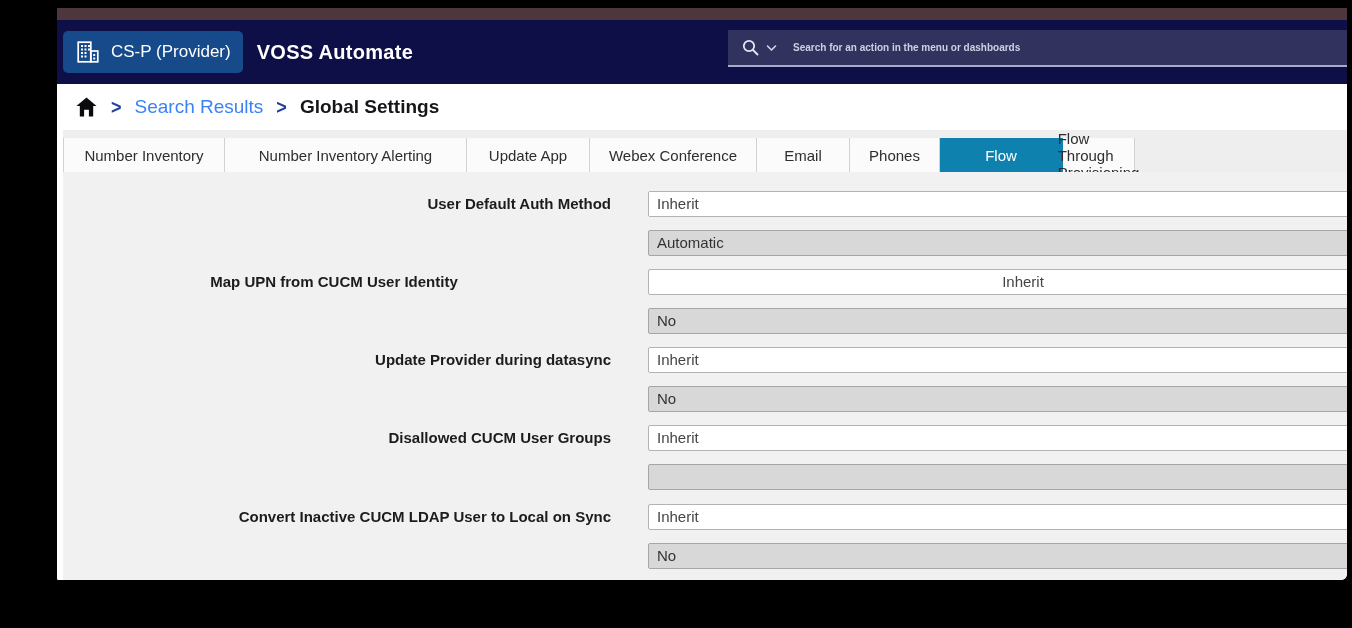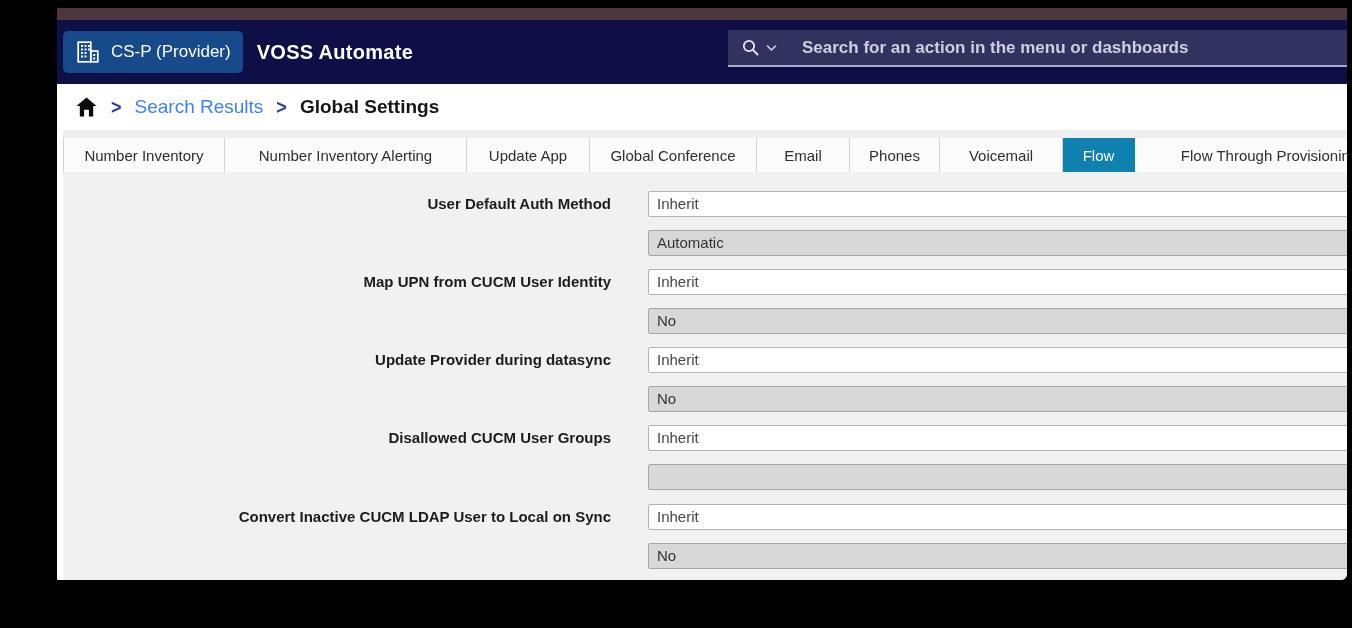--- a/index.html
+++ b/index.html
@@ -18,21 +18,21 @@
             display:flex; align-items:center; }
   .tenant-badge { margin-left:6px; height:42px; background:#164a8a; border-radius:5px;
                   display:flex; align-items:center; padding:0 12px; gap:10px;
                   color:#fff; font-size:17px; cursor:pointer; }
   .app-title { color:#fff; font-weight:bold; font-size:20px; margin-left:14px;
                letter-spacing:.3px; }
   .search-box { position:absolute; left:671px; right:0; top:10px; height:37px;
                 background:#32325f; border-bottom:2px solid #abaac6;
                 display:flex; align-items:center; padding-left:13px; }
   .search-icons { display:flex; align-items:center; gap:6px; }
-  .search-placeholder { color:#cfcfe2; font-size:17px; font-weight:600; margin-left:25px;
+  .search-placeholder { color:#cfcfe2; font-size:10px; font-weight:600; margin-left:16px;
                         white-space:nowrap; }
 
   
   .breadcrumb-bar { height:46px; background:#ffffff; display:flex; align-items:center;
                     padding-left:18px; gap:13px; }
   .crumb-sep { color:#23409a; font-size:18px; font-weight:700; transform:scaleY(1.15); }
   .crumb-link { color:#3b82f6; font-size:19px; cursor:pointer; }
   .crumb-current { color:#15161a; font-size:19px; font-weight:700; }
 
   
@@ -59,21 +59,21 @@
                 text-align:right; font-size:15px; font-weight:700; color:#1c1c1c;
                 white-space:nowrap; }
   .field { position:absolute; left:591px; width:742px; height:26px; line-height:24px;
            font-size:15px; padding-left:8px; border-radius:2px; }
   .field.select { background:#ffffff; border:1px solid #b3b3b3; color:#454545;
                   cursor:pointer; }
   .field.readonly { background:#d8d8d8; border:1px solid #a6a6a6; color:#333333; }
 
   
   .r1s{top:19px;} .r1v{top:58px;}
-  .r2s{top:97px;} .r2v{top:136px;}
+  .r2s{top:97px;text-align:center;} .r2v{top:136px;}
   .r3s{top:175px;} .r3v{top:214px;}
   .r4s{top:253px;} .r4v{top:292px;}
   .r5s{top:332px;} .r5v{top:371px;}
 </style>
 </head>
 <body>
 
 <div class="screen">
 
   <div class="top-strip"></div>
@@ -130,24 +130,23 @@
     <span class="crumb-link">Search Results</span>
     <span class="crumb-sep">&gt;</span>
     <span class="crumb-current">Global Settings</span>
   </div>
 
   <div class="tab-zone">
     <div class="tabs">
       <div class="tab">Number Inventory</div>
       <div class="tab">Number Inventory Alerting</div>
       <div class="tab">Update App</div>
-      <div class="tab">Global Conference</div>
+      <div class="tab">Webex Conference</div>
       <div class="tab">Email</div>
       <div class="tab">Phones</div>
-      <div class="tab">Voicemail</div>
       <div class="tab active">Flow</div>
       <div class="tab">Flow Through Provisioning</div>
     </div>
   </div>
 
   <div class="form-area">
 
     <div class="form-label r1s">User Default Auth Method</div>
     <div class="field select r1s">Inherit</div>
     <div class="field readonly r1v">Automatic</div>

